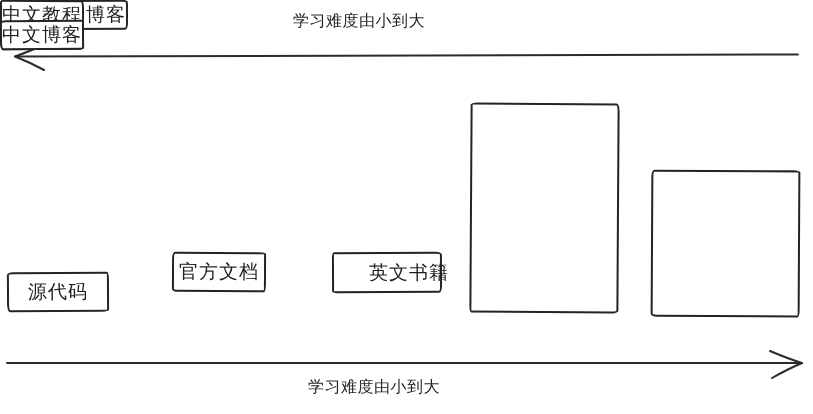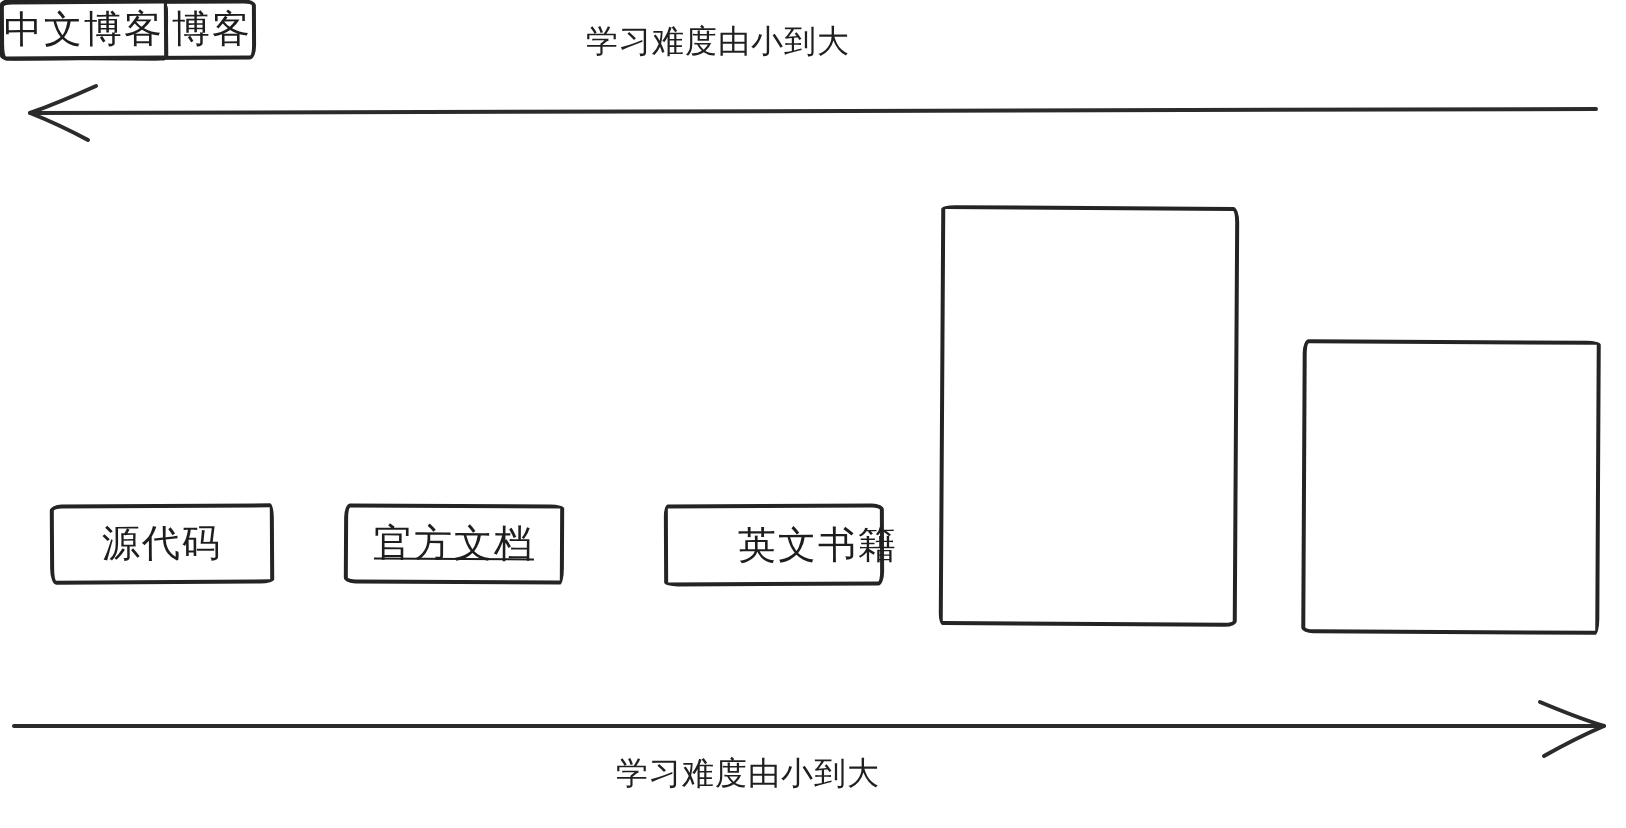--- a/index.html
+++ b/index.html
@@ -50,28 +50,28 @@
     white-space: nowrap;
   }
   .group {
     position: absolute;
     box-sizing: border-box;
     border: 2px solid #242424;
     background: #ffffff;
     z-index: 1;
   }
   
-  .sk1 { border-radius: 6px 2px 7px 3px / 3px 7px 2px 8px; transform: rotate(-0.35deg); }
+  .sk1 { border-radius: 6px 2px 7px 3px / 3px 7px 2px 8px; transform: rotate(-0.35deg); margin-top: 20px; }
   .sk2 { border-radius: 3px 7px 2px 6px / 7px 2px 8px 3px; transform: rotate(0.3deg); }
   .sk3 { border-radius: 2px 6px 3px 7px / 6px 3px 7px 2px; transform: rotate(-0.25deg); padding-left: 44px; }
   .sk4 { border-radius: 7px 3px 6px 2px / 2px 8px 3px 6px; transform: rotate(0.35deg); }
 
   
-  .node-source-code   { left: 25px;  top: 252px; width: 112px; height: 40px; }
-  .node-official-docs { left: 172px; top: 252px; width: 110px; height: 40px; text-decoration: underline; }
+  .node-source-code   { left: 7px;  top: 252px; width: 102px; height: 40px; }
+  .node-official-docs { left: 172px; top: 252px; width: 94px; height: 40px; }
   .node-english-books { left: 332px; top: 252px; width: 110px; height: 41px; }
 
   
   .group-1 { left: 470px; top: 103px; width: 149px; height: 210px; }
 
   
   .group-2 { left: 651px; top: 170px; width: 149px; height: 147px; }
 </style>
 </head>
 <body>

